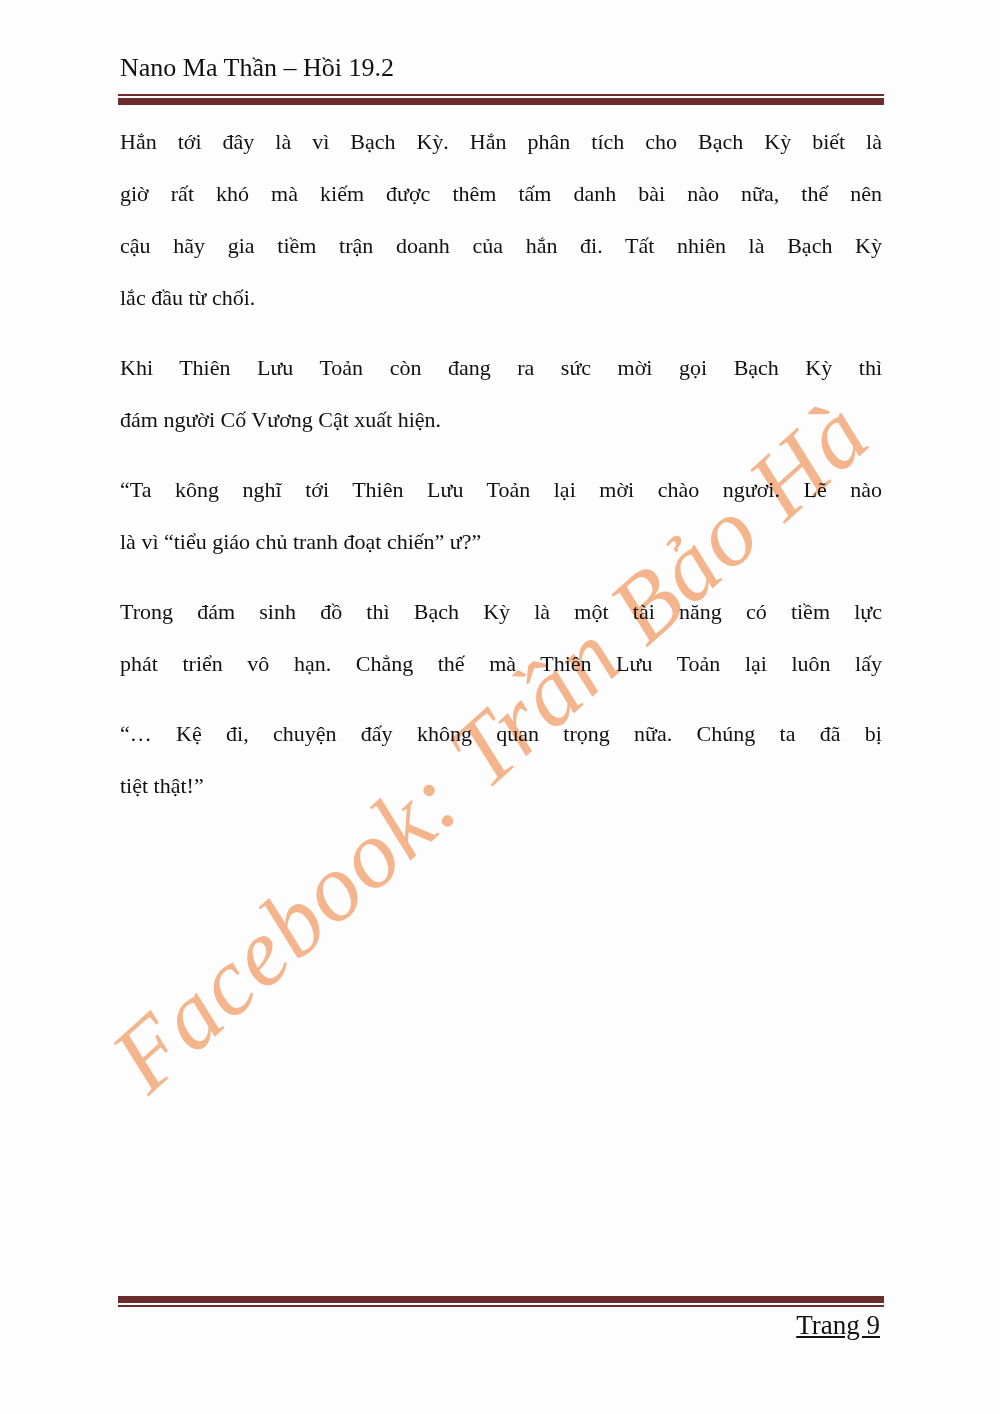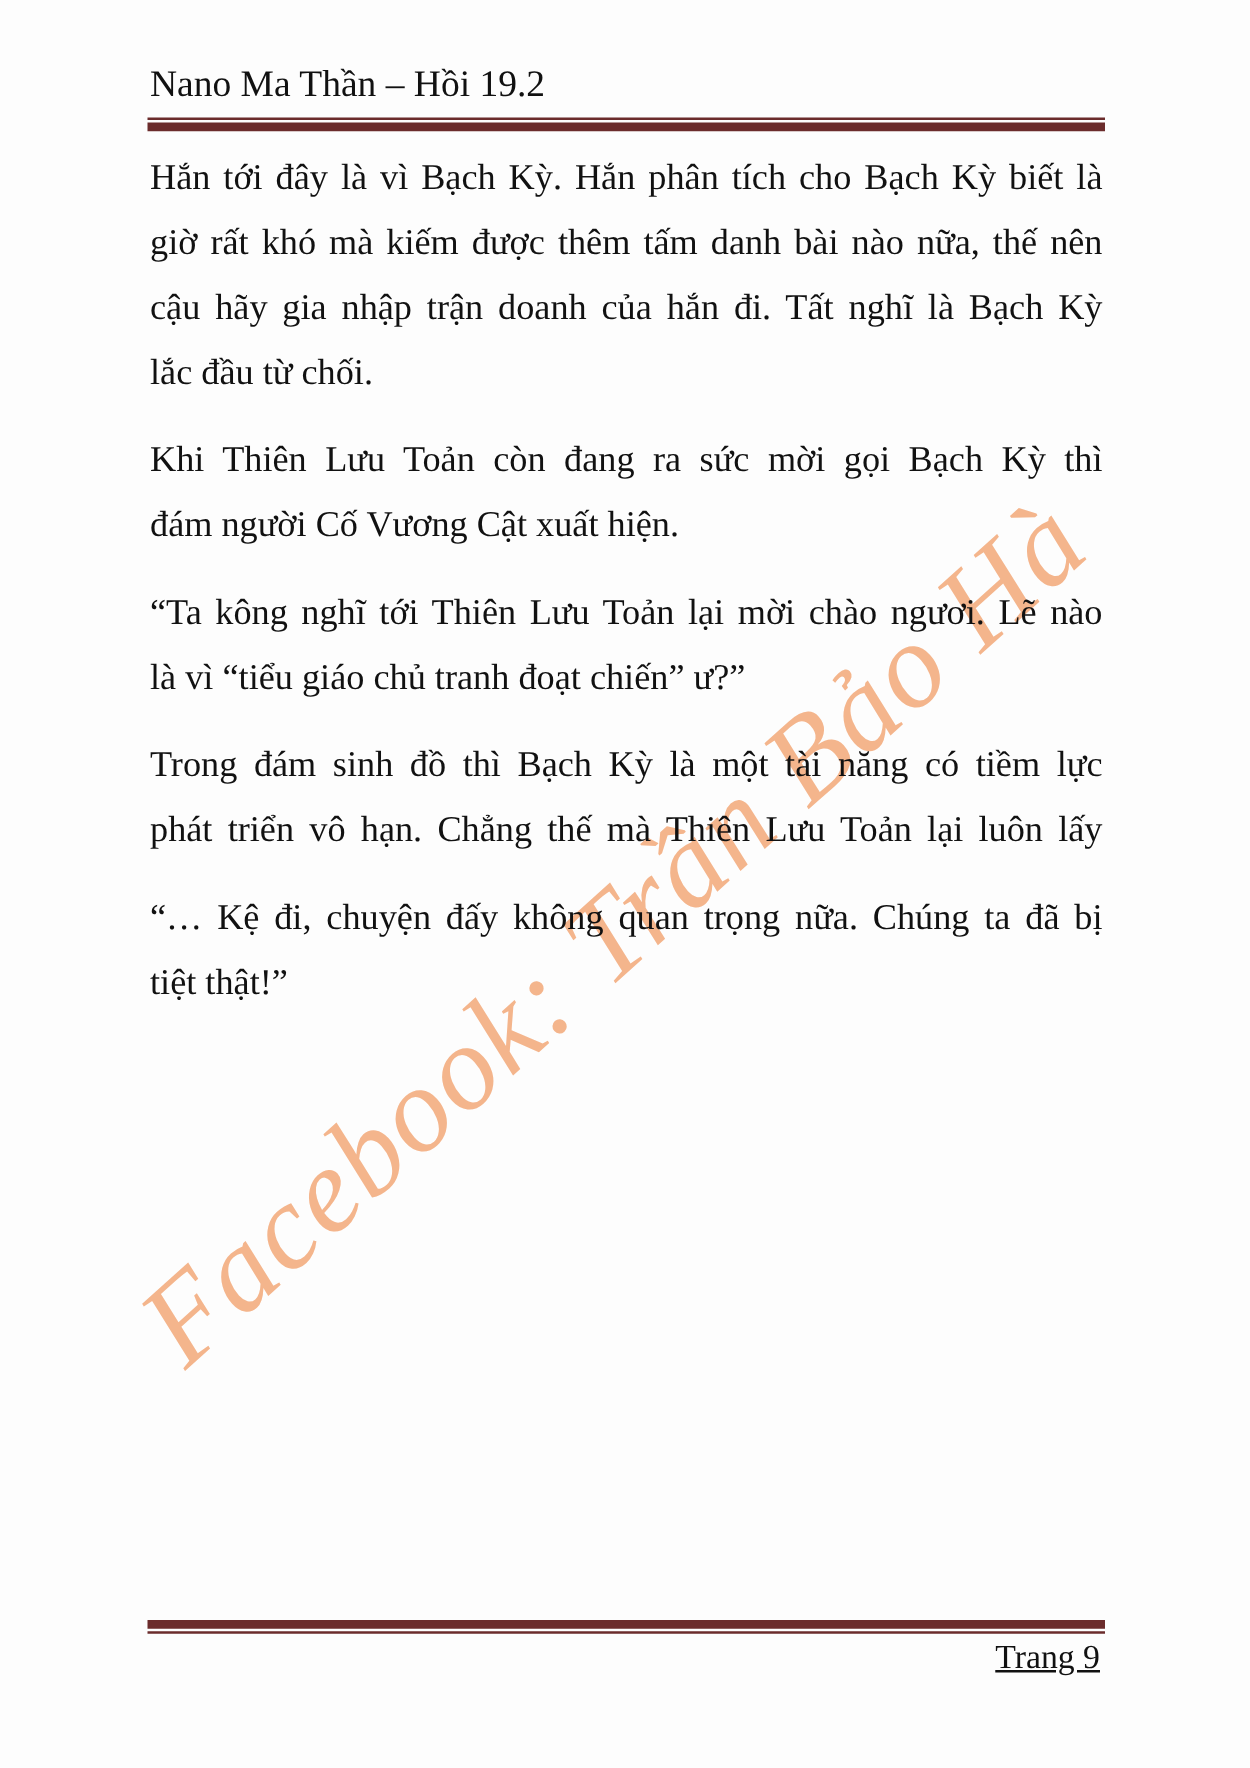--- a/index.html
+++ b/index.html
@@ -29,21 +29,21 @@
 
   
   .page-header {
     position: absolute;
     left: 120px;
     width: 762px;
     top: 50px;
     z-index: 1;
     display: flex;
     justify-content: space-between;
-    font-size: 30px;
+    font-size: 26px;
     line-height: 36px;
     flex-direction: column;
   }
   .hdr-rule {
     position: absolute;
     left: 118px;
     width: 766px;
     top: 94px;
     z-index: 1;
   }
@@ -54,21 +54,21 @@
   
   .document-body {
     position: absolute;
     left: 120px;
     width: 762px;
     top: 116px;
     z-index: 1;
   }
   .para { margin-bottom: 18px; }
   .line {
-    font-size: 29px;
+    font-size: 22px;
     line-height: 52px;
     height: 52px;
     text-align: left;
     overflow: visible;
     white-space: nowrap;
   }
   .line.fill {
     white-space: normal;
     text-align: justify;
     text-align-last: justify;
@@ -102,21 +102,21 @@
 <div class="hdr-rule">
   <div class="rule-thin rule-part" style="background: rgb(107, 44, 44);"></div>
   <div class="rule-gap"></div>
   <div class="rule-thick rule-part" style="background: rgb(107, 44, 44);"></div>
 </div>
 
 <div class="document-body">
     <div class="para">
       <div class="line fill">Hắn tới đây là vì Bạch Kỳ. Hắn phân tích cho Bạch Kỳ biết là</div>
       <div class="line fill">giờ rất khó mà kiếm được thêm tấm danh bài nào nữa, thế nên</div>
-      <div class="line fill">cậu hãy gia nhập trận doanh của hắn đi. Tất nghĩ là Bạch Kỳ</div>
+      <div class="line fill">cậu hãy gia tiềm trận doanh của hắn đi. Tất nhiên là Bạch Kỳ</div>
       <div class="line">lắc đầu từ chối.</div>
     </div>
     <div class="para">
       <div class="line fill">Khi Thiên Lưu Toản còn đang ra sức mời gọi Bạch Kỳ thì</div>
       <div class="line">đám người Cố Vương Cật xuất hiện.</div>
     </div>
     <div class="para">
       <div class="line fill">“Ta kông nghĩ tới Thiên Lưu Toản lại mời chào ngươi. Lẽ nào</div>
       <div class="line">là vì “tiểu giáo chủ tranh đoạt chiến” ư?”</div>
     </div>

